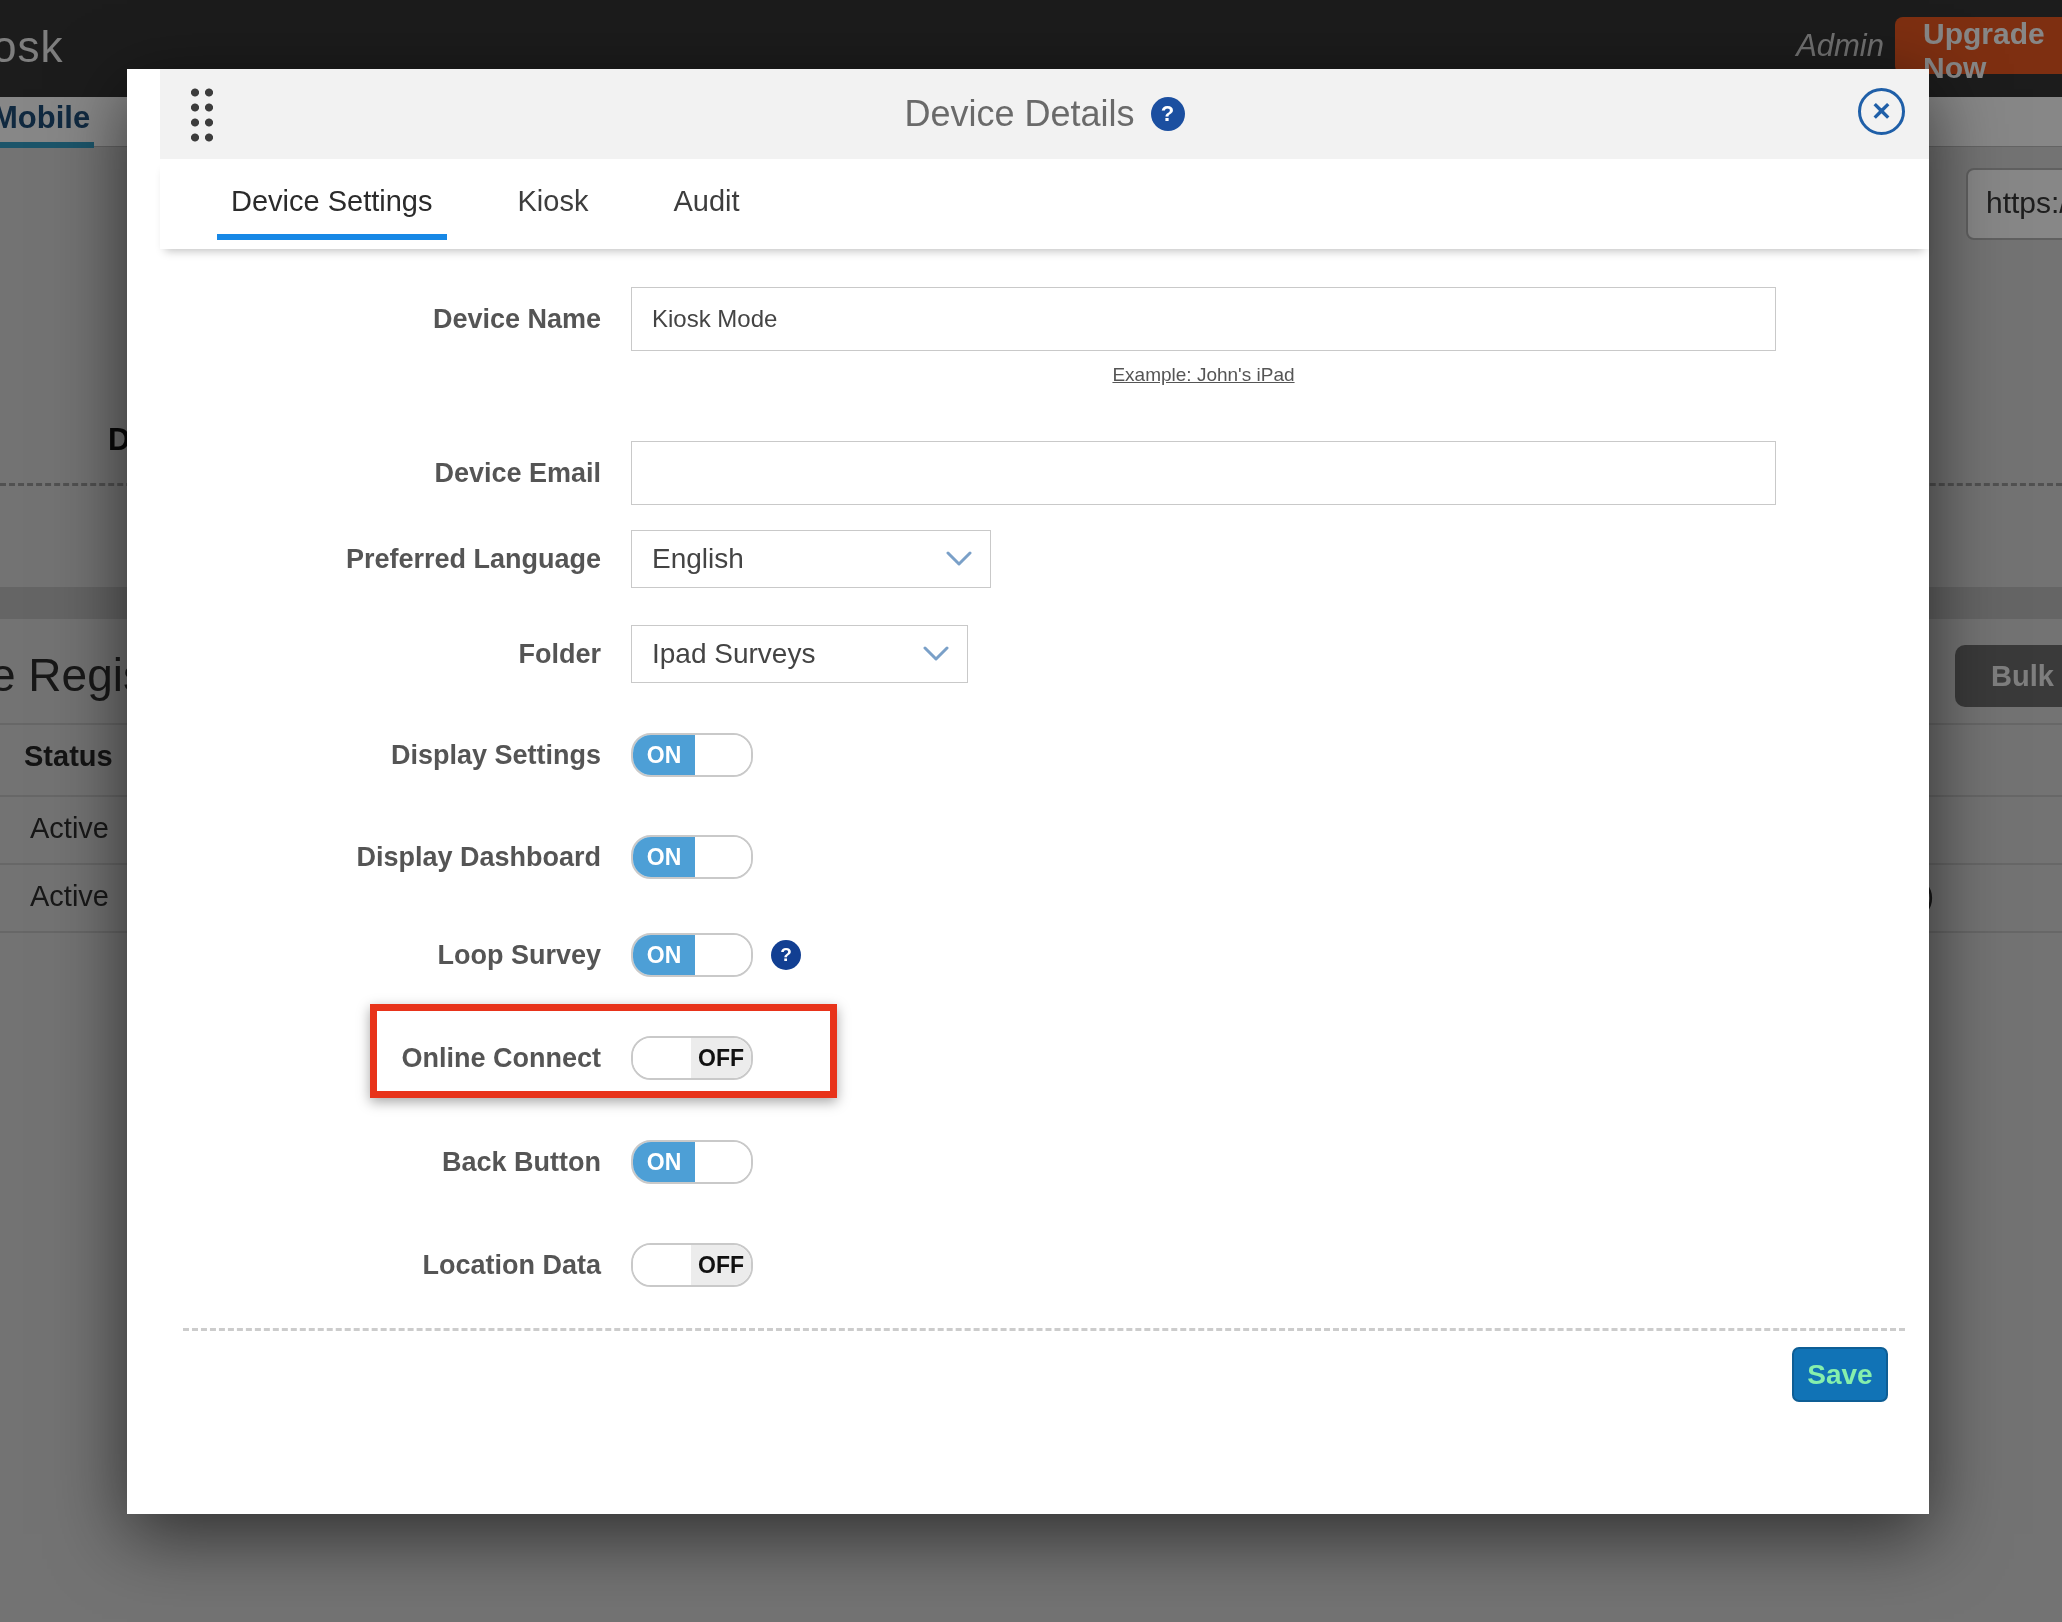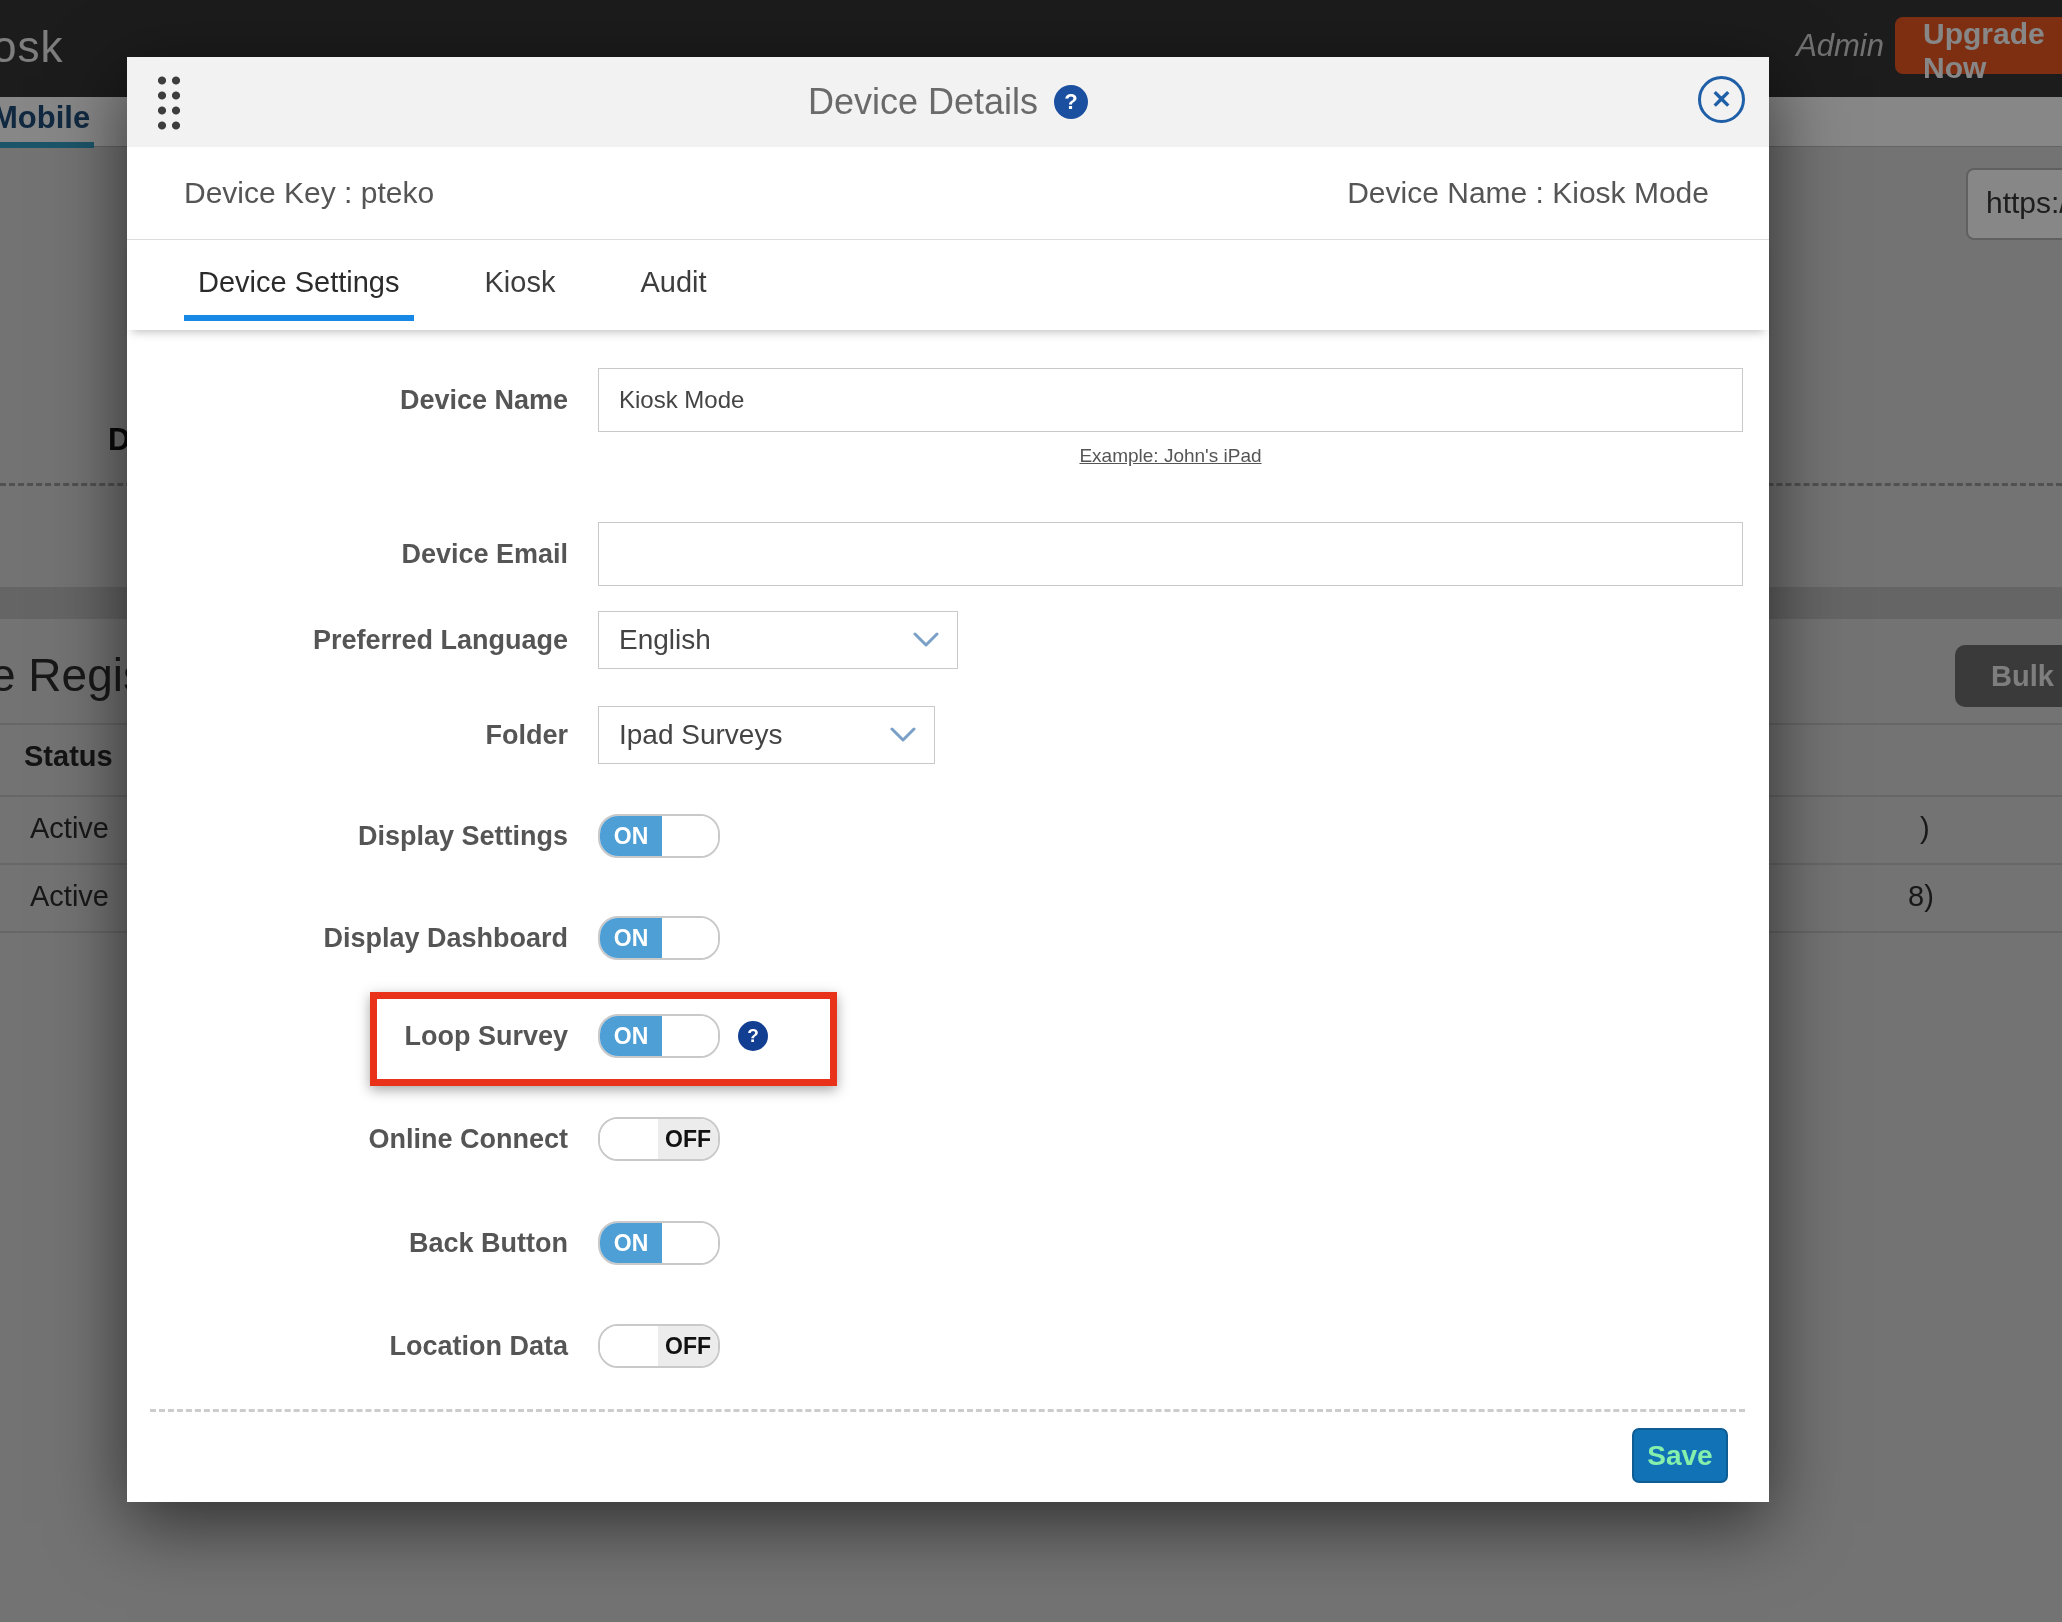--- a/index.html
+++ b/index.html
@@ -27,22 +27,22 @@
   .bg-status-header { position:absolute; left:24px; top:740px; font-size:29px; font-weight:bold; color:#262626; }
   .bg-cell-status { position:absolute; left:30px; font-size:29px; color:#2e2e2e; }
   .bg-cell-partial { position:absolute; font-size:29px; color:#2e2e2e; }
   .bg-bulk { position:absolute; left:1955px; top:645px; width:170px; height:62px; background:#6e6e6e; border:none;
              border-radius:10px; color:#efefef; font-weight:bold; font-size:29px; text-align:left; padding-left:36px;
              font-family:"Liberation Sans", sans-serif; }
 
   .overlay { position:absolute; inset:0; background:rgba(0,0,0,0.47); }
 
   
-  .modal { position:absolute; left:127px; top:57px; width:1642px; height:1445px; background:#fff;
-           box-shadow:0 20px 70px rgba(0,0,0,0.6); }
+  .modal { position:absolute; left:127px; top:69px; width:1802px; height:1445px; background:#fff;
+           box-shadow:0 20px 70px rgba(0,0,0,0.6);padding-left:33px; }
   .modal-header { position:relative; height:90px; background:#f2f2f2; }
   .drag-handle { position:absolute; left:28px; top:16px; width:28px; height:60px;
                  background-image:radial-gradient(circle, #3d3d3d 3.6px, transparent 4.4px);
                  background-size:14px 15px; }
   .modal-title-wrap { height:90px; display:flex; align-items:center; justify-content:center; gap:16px; }
   .modal-title { font-size:36px; color:#6a6a6a; }
   .help-badge { display:inline-flex; align-items:center; justify-content:center; border-radius:50%;
                 background:#1b4fa0; color:#fff; font-weight:bold; }
   .help-badge.title { width:34px; height:34px; font-size:22px; }
   .help-badge.small { width:30px; height:30px; font-size:19px; background:#123f92; }
@@ -142,24 +142,20 @@
 
     <div class="modal-header">
       <div class="drag-handle"></div>
       <div class="modal-title-wrap">
         <span class="modal-title">Device Details</span>
         <span class="help-badge title">?</span>
       </div>
       <div class="close-btn">✕</div>
     </div>
 
-    <div class="key-row">
-      <span class="key-text">Device Key : pteko</span>
-      <span class="key-text">Device Name : Kiosk Mode</span>
-    </div>
 
     <div class="tabs-row">
       <span class="tab active">Device Settings</span>
       <span class="tab">Kiosk</span>
       <span class="tab">Audit</span>
     </div>
 
     <div class="form">
 
       <div class="form-row">

